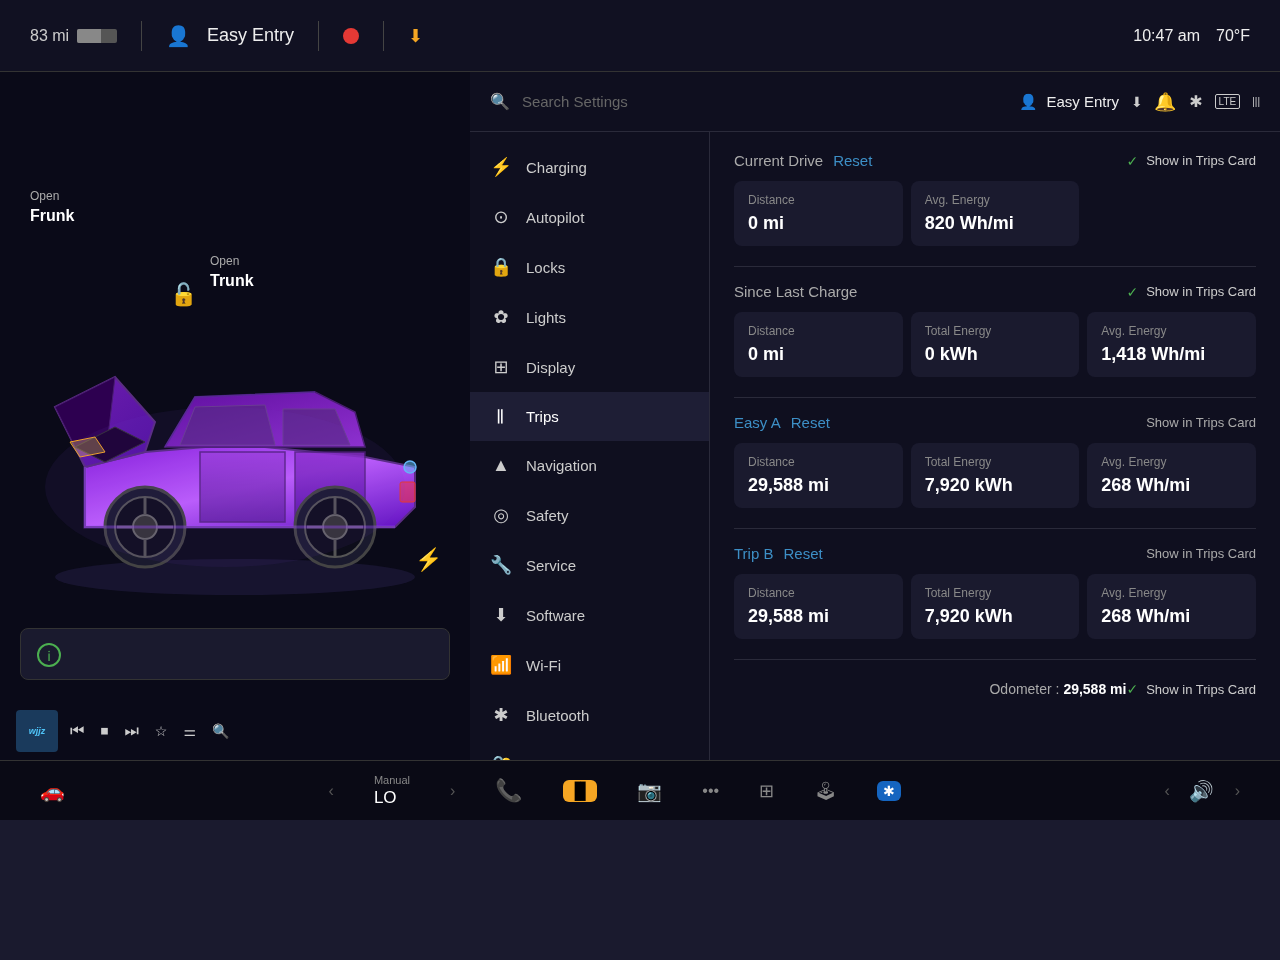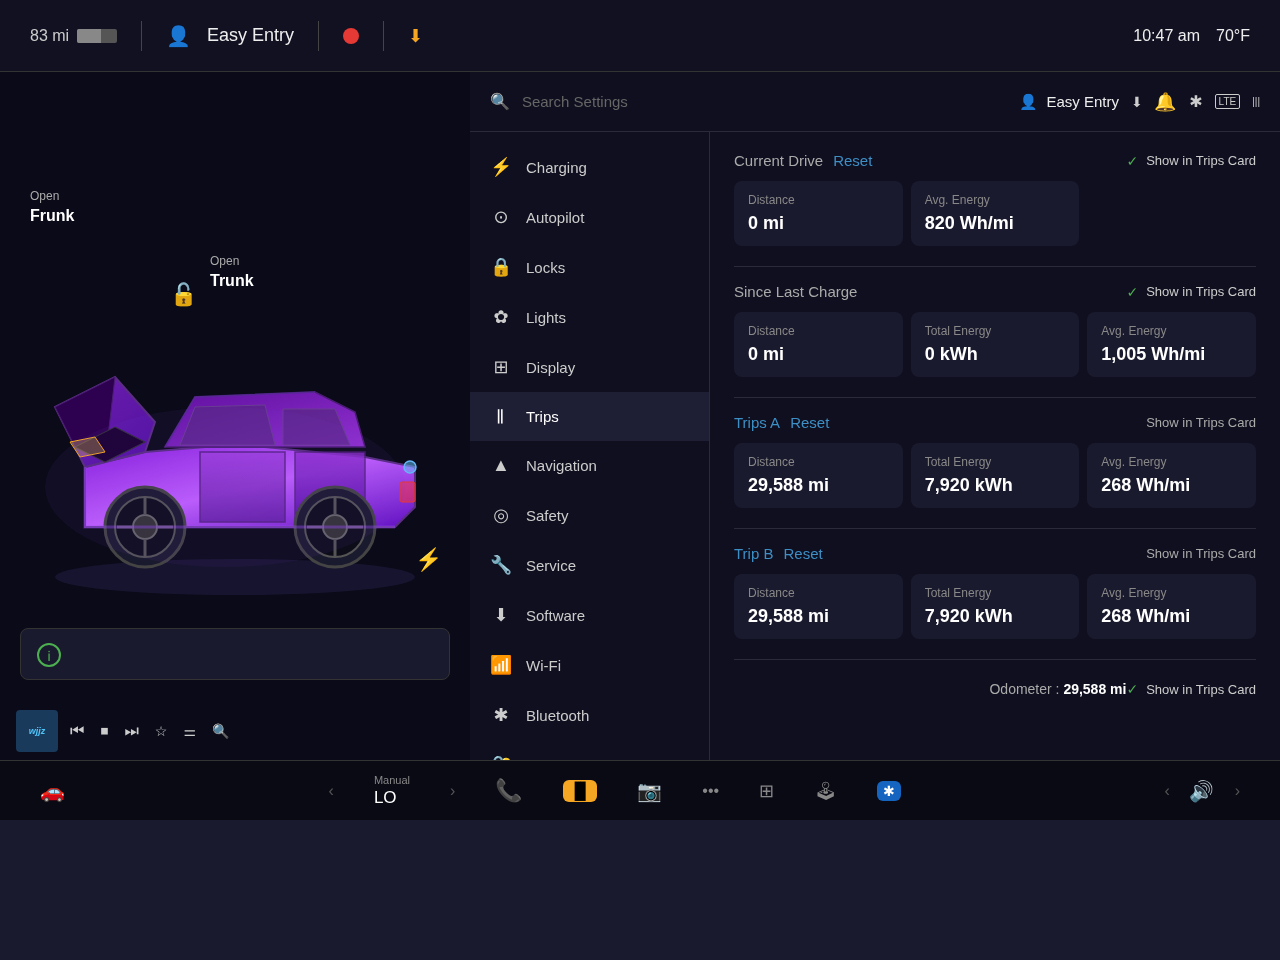--- a/index.html
+++ b/index.html
@@ -719,29 +719,29 @@
       <div class="stat-card">
         <div class="stat-label">Distance</div>
         <div class="stat-value">0 mi</div>
       </div>
       <div class="stat-card">
         <div class="stat-label">Total Energy</div>
         <div class="stat-value">0 kWh</div>
       </div>
       <div class="stat-card">
         <div class="stat-label">Avg. Energy</div>
-        <div class="stat-value">1,005 Wh/mi</div>
+        <div class="stat-value">1,418 Wh/mi</div>
       </div>
     </div>
 
     <div class="section-divider"></div>
 
     <div class="section-header">
       <div style="display:flex; align-items:center; gap:10px;">
-        <span class="trip-section-title">Trips A</span>
+        <span class="trip-section-title">Easy A</span>
         <span class="reset-btn">Reset</span>
       </div>
       <div class="show-trips-row">
         <span style="color:#aaa; font-size:13px;">Show in Trips Card</span>
       </div>
     </div>
     <div class="stats-grid">
       <div class="stat-card">
         <div class="stat-label">Distance</div>
         <div class="stat-value">29,588 mi</div>

